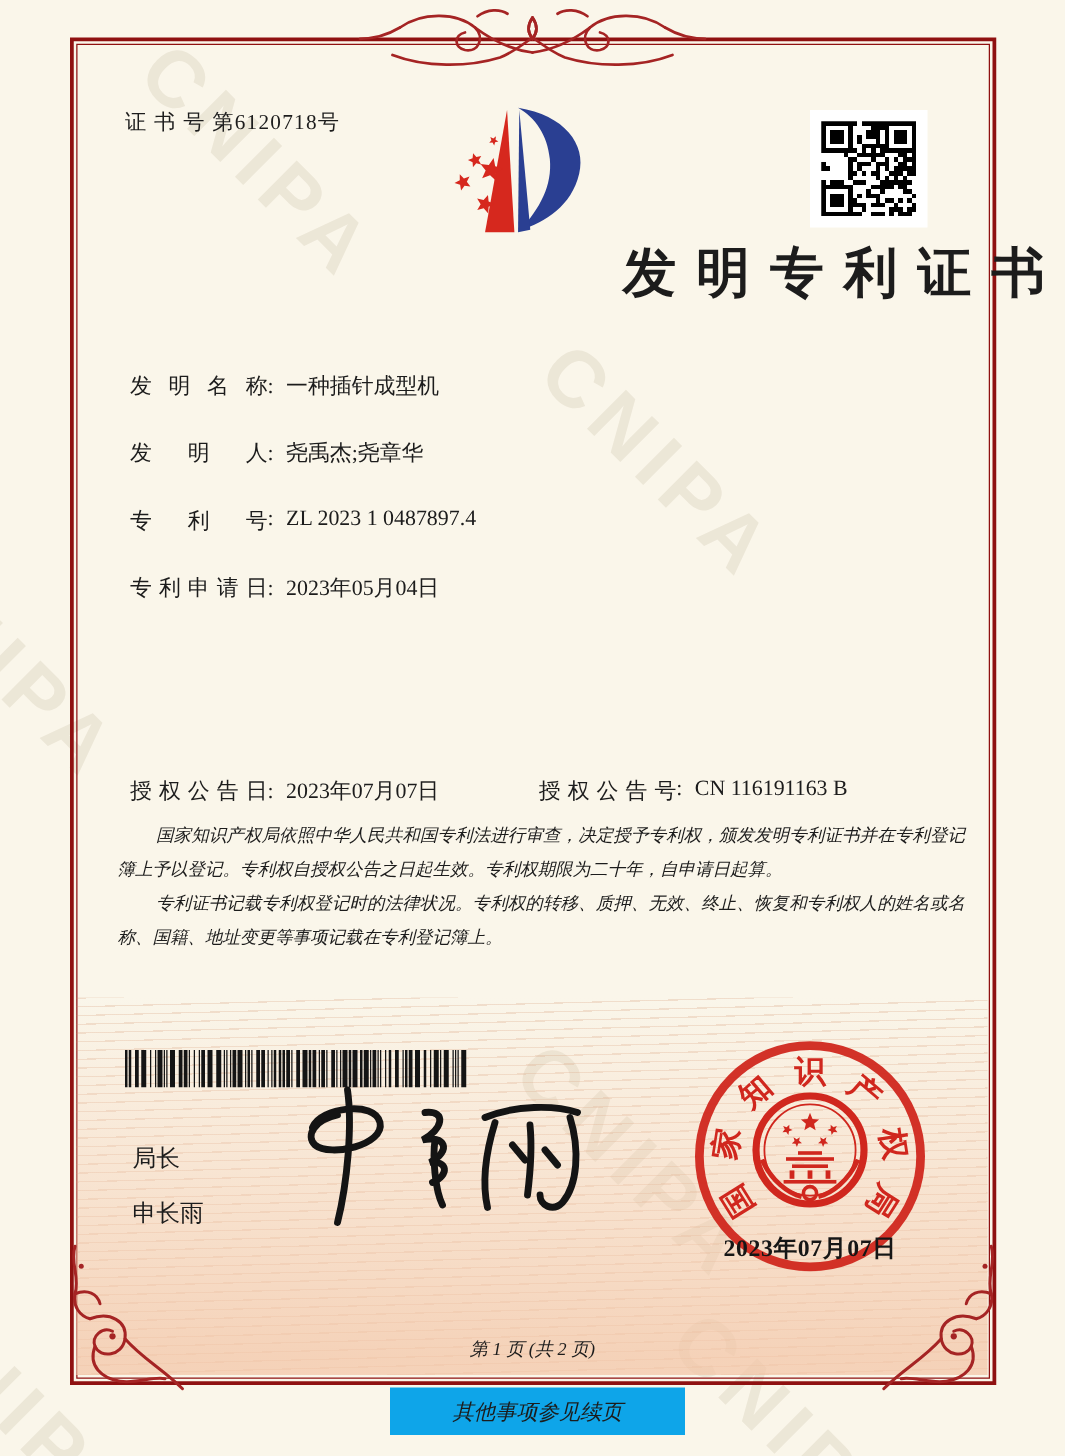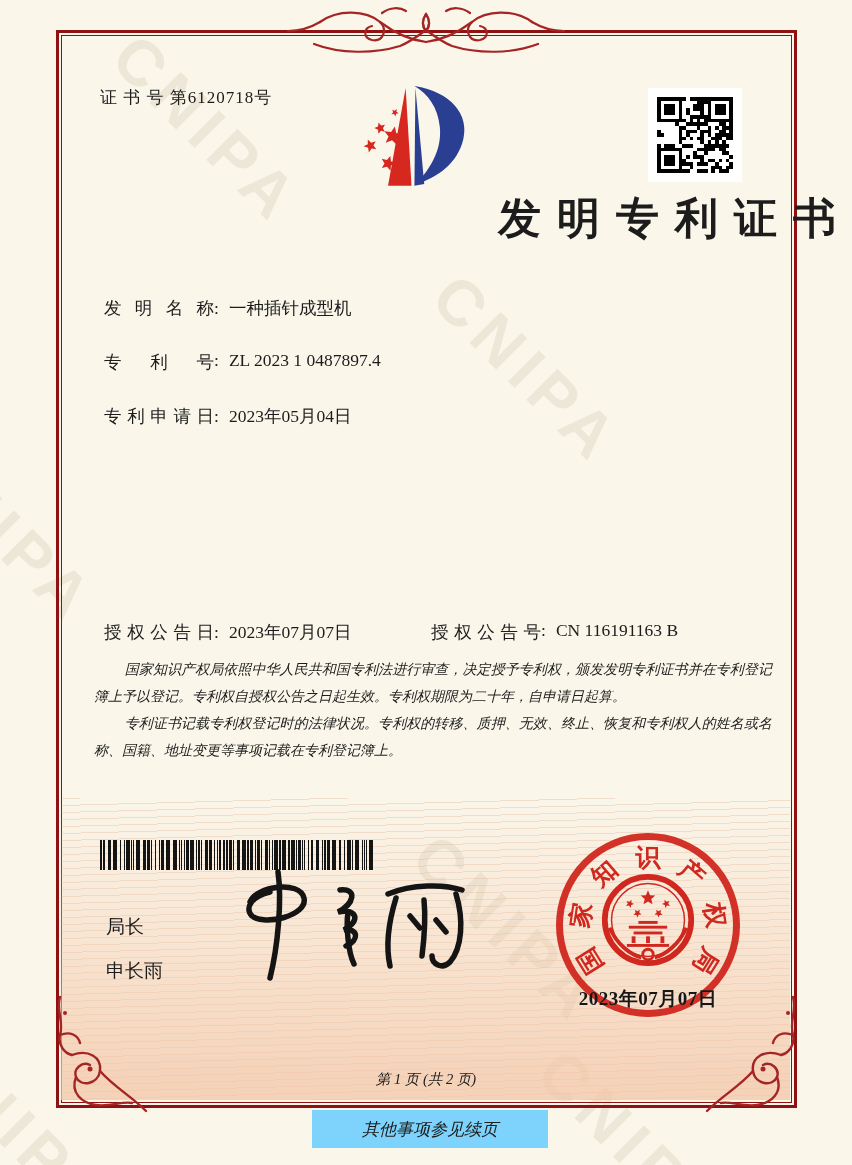--- a/index.html
+++ b/index.html
@@ -52,21 +52,21 @@
   .director div{margin-bottom:18px;}
   .signature{position:absolute; left:212px; top:860px;}
   .seal{position:absolute; left:556px; top:833px; width:184px; height:184px;}
   .seal-ring{position:absolute; inset:0; border:7px solid #d0271e; border-radius:50%; opacity:0.95;}
   .seal-char{position:absolute; font-size:25px; font-weight:bold; color:#d0271e;
     font-family:"Liberation Serif","DejaVu Serif",serif;}
   .seal-emblem{position:absolute; left:44px; top:37px;}
   .seal-date{position:absolute; left:556px; top:986px; width:184px; text-align:center;
     font-size:19px; font-weight:bold; color:#161616; letter-spacing:0.5px;}
   .page-footer{position:absolute; left:0; top:1070px; width:852px; text-align:center; font-size:14.5px;font-style:italic;}
-  .cont-box{position:absolute; left:312px; top:1110px; width:236px; height:38px; background:#7dd3fc;
+  .cont-box{position:absolute; left:312px; top:1110px; width:236px; height:38px; background:#0ea5e9;
     display:flex; align-items:center; justify-content:center; font-size:17px; font-style:italic;}
   .ornament{position:absolute;}
   .orn-top{left:286px; top:4px;}
   .orn-bl{left:52px; top:995px;}
   .orn-br{left:705px; top:995px; transform:scaleX(-1);}
 </style>
 </head>
 <body>
 
 <div class="page">
@@ -287,20 +287,21 @@
         <rect x="0" y="14" width="7" height="7" fill="#000"></rect>
         <rect x="1" y="15" width="5" height="5" fill="#fff"></rect>
         <rect x="2" y="16" width="3" height="3" fill="#000"></rect>
       </svg>
   </div>
 
   <div class="title">发明专利证书</div>
 
   <div class="fields" id="fields">
       <div class="frow"><span class="flabel">发明名称</span><span class="fcolon">:</span><span>一种插针成型机</span></div>
+      <div class="frow"><span class="flabel">发明人</span><span class="fcolon">:</span><span>尧禹杰;尧章华</span></div>
       <div class="frow"><span class="flabel">专利号</span><span class="fcolon">:</span><span>ZL 2023 1 0487897.4</span></div>
       <div class="frow"><span class="flabel">专利申请日</span><span class="fcolon">:</span><span>2023年05月04日</span></div>
     </div>
 
   <div class="grant-row">
     <span class="grant-pair p1">
       <span class="flabel">授权公告日</span><span class="fcolon">:</span><span>2023年07月07日</span>
     </span>
     <span class="grant-pair p2">
       <span class="flabel">授权公告号</span><span class="fcolon">:</span><span>CN 116191163 B</span>

